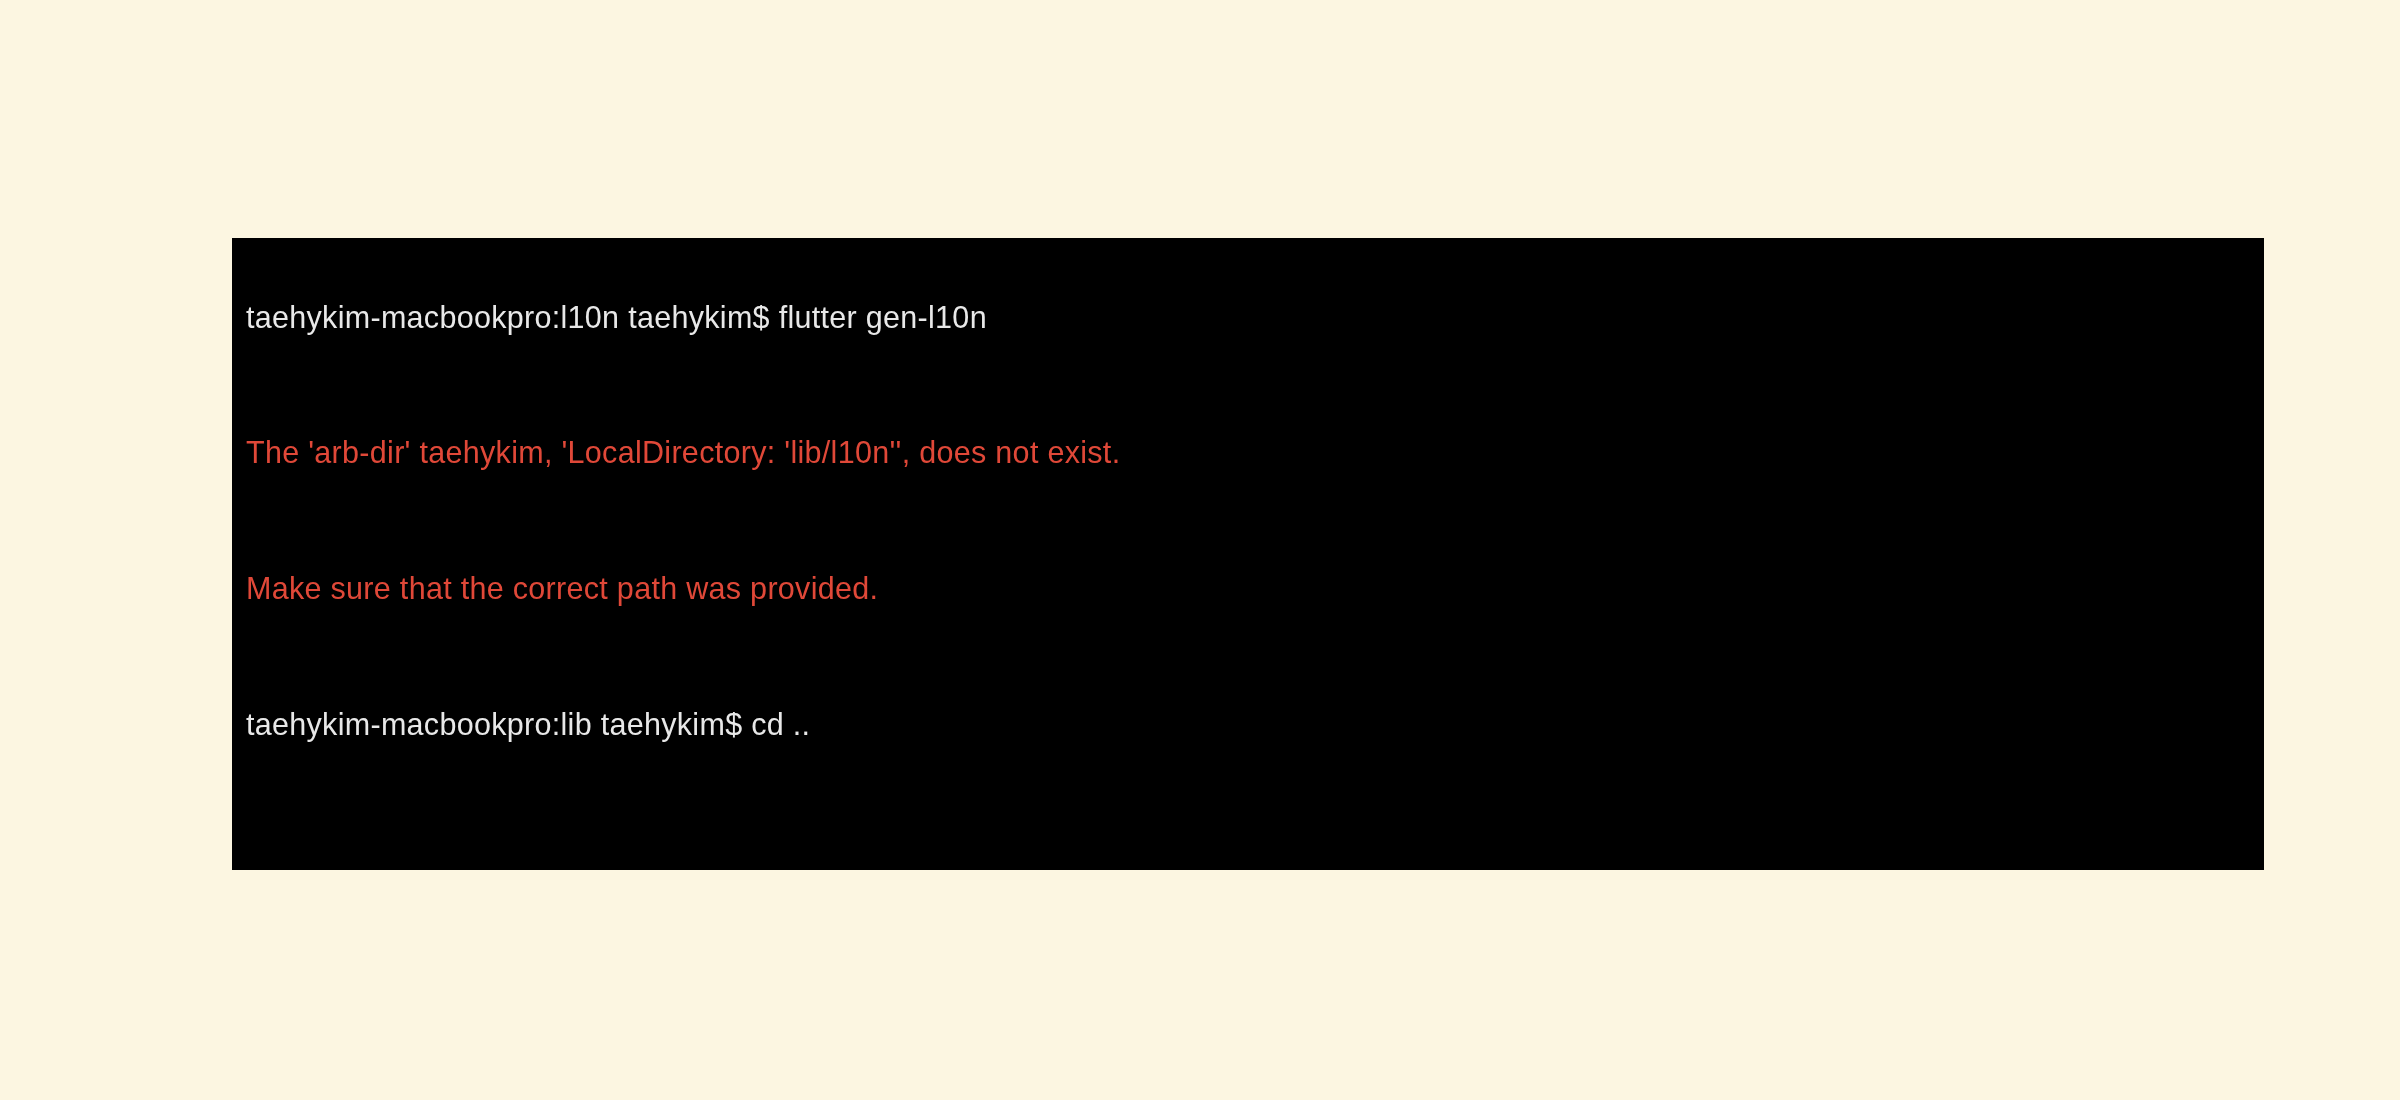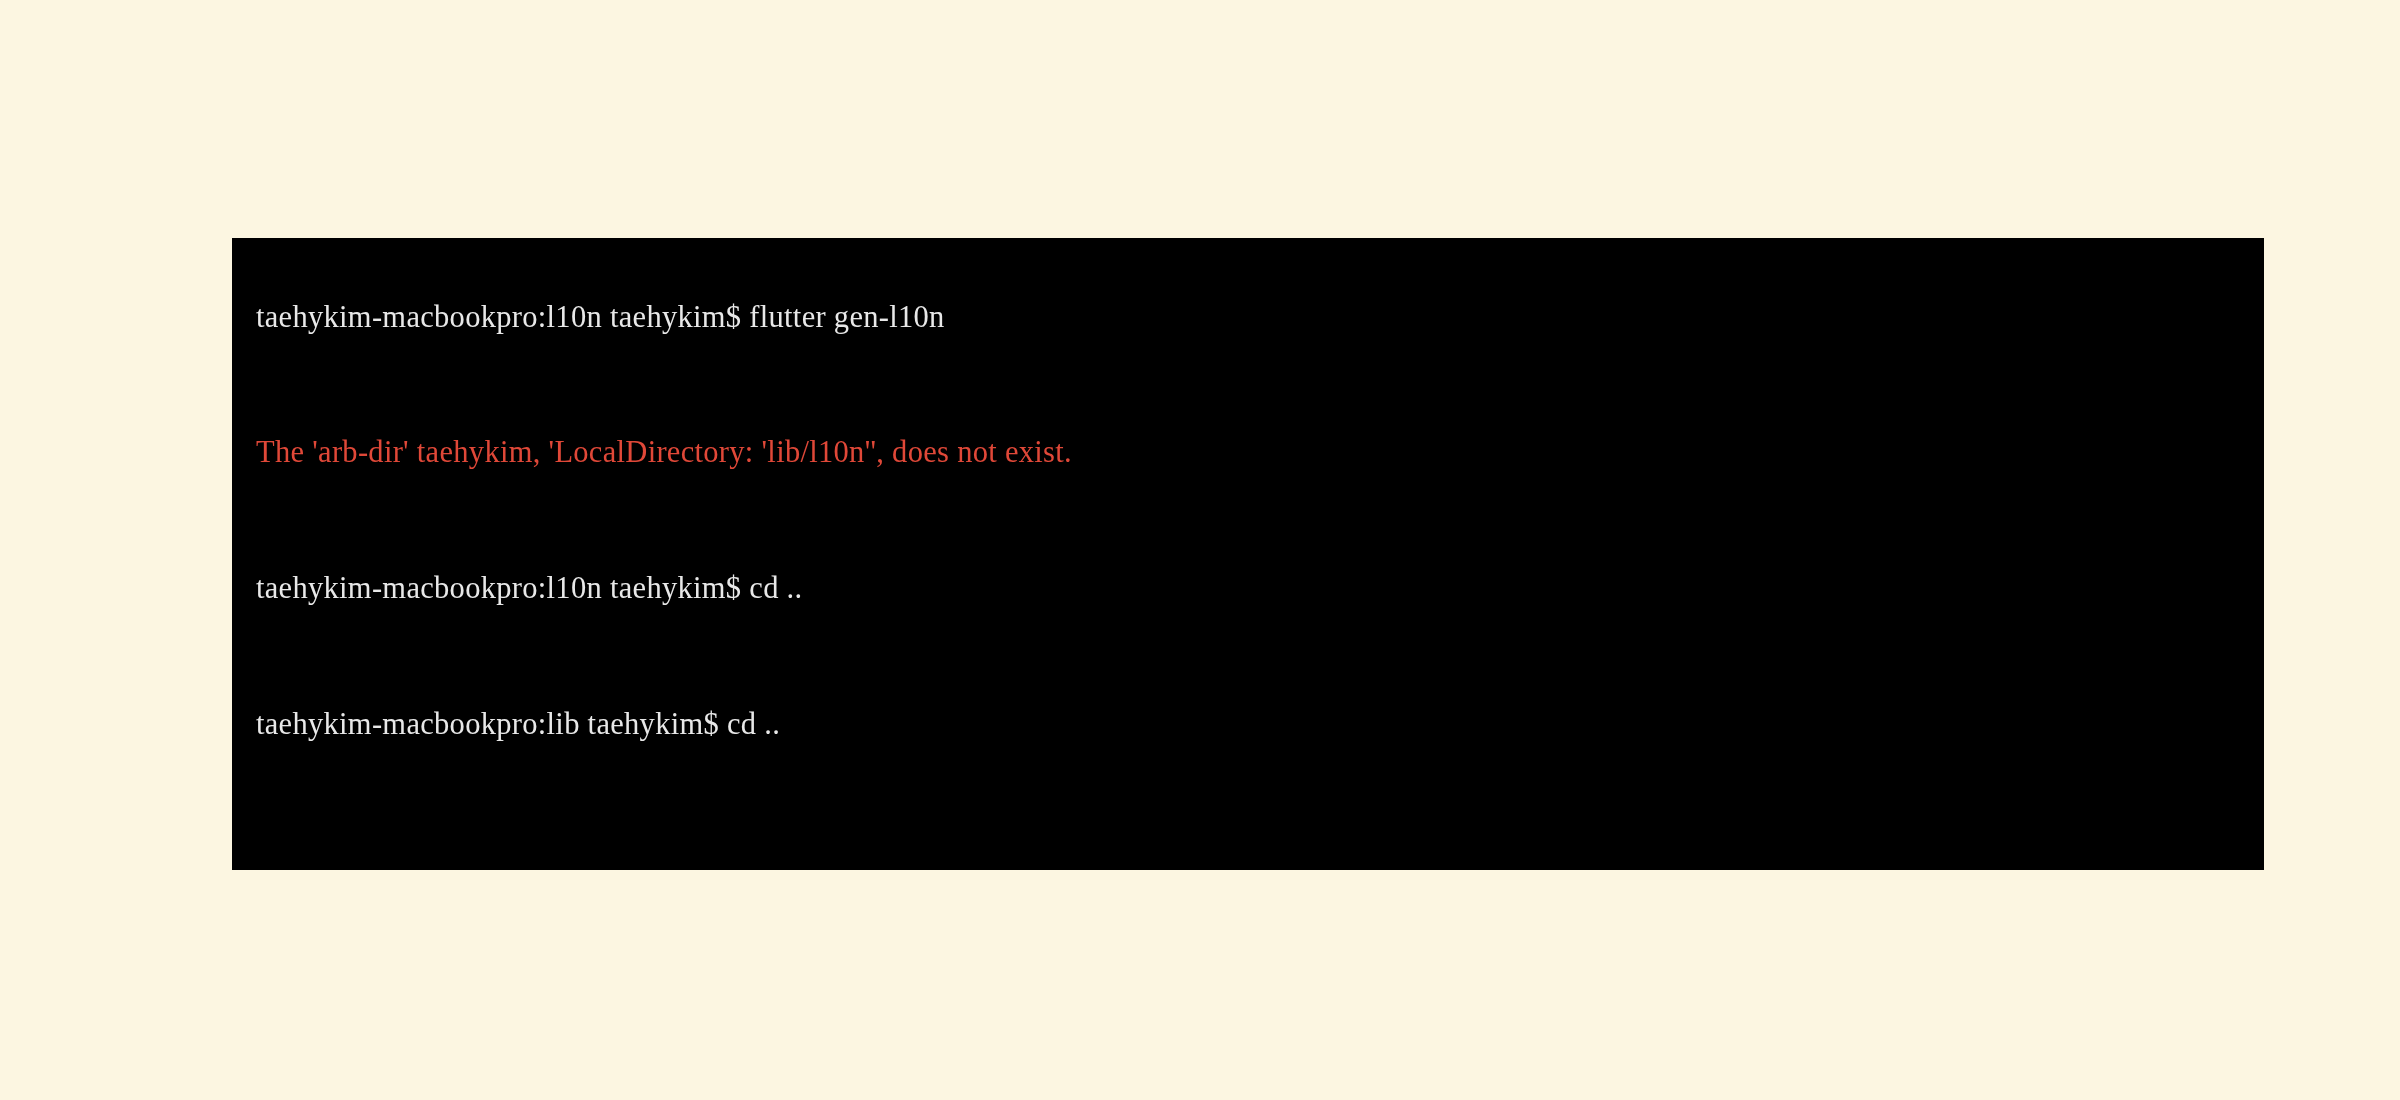--- a/index.html
+++ b/index.html
@@ -26,42 +26,42 @@
   .terminal-content {
     padding: 0;
     font-size: 30.5px;
     line-height: 1.485;
     font-weight: 500;
     letter-spacing: 0.3px;
     white-space: pre;
   }
   .line {
     display: block;
-    padding-left: 24px;
-    font-family: Liberation Serif, serif;
+    padding-left: 14px;
+    font-family: Liberation Sans, sans-serif;
   }
   .red {
     color: #e04838;
   }
   .white {
     color: #e8e8e8;
   }
   .cut-line {
     margin-top: -34px;
     overflow: hidden;
   }
 </style>
 </head>
 <body>
 
 <div class="terminal-window">
   <div class="terminal-content">
     <span class="line white cut-line">taehykim-macbookpro:l10n taehykim$ flutter gen-l10n</span>
     <span class="line red">The 'arb-dir' taehykim, 'LocalDirectory: 'lib/l10n'', does not exist.</span>
-    <span class="line white">taehykim-macbookpro:l10n taehykim$ cd ..</span>
+    <span class="line red">Make sure that the correct path was provided.</span>
     <span class="line white">taehykim-macbookpro:lib taehykim$ cd ..</span>
     
     
     
     
     
     
     
     
     

